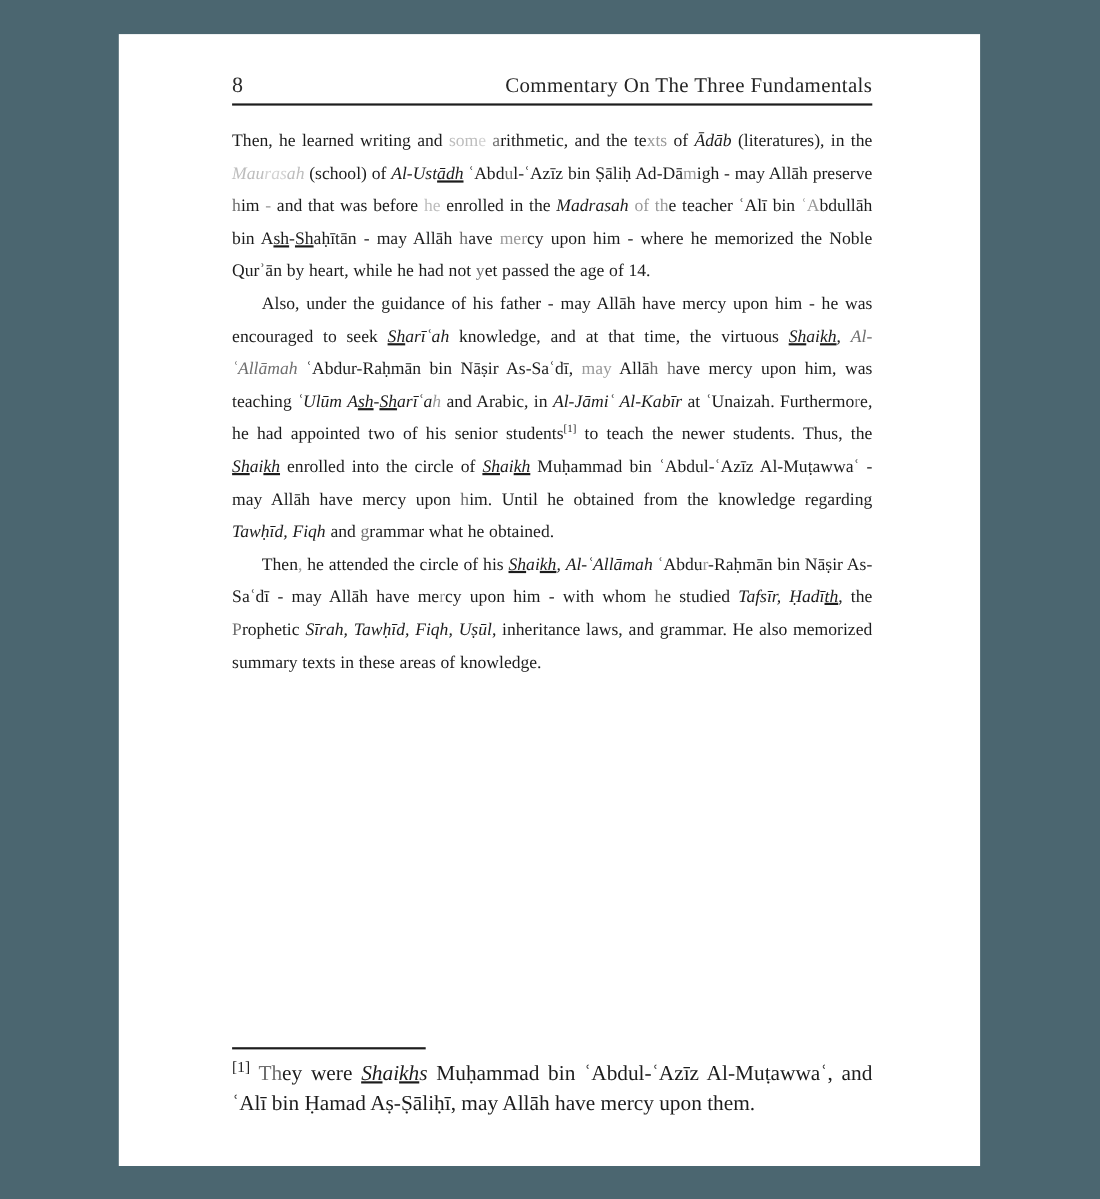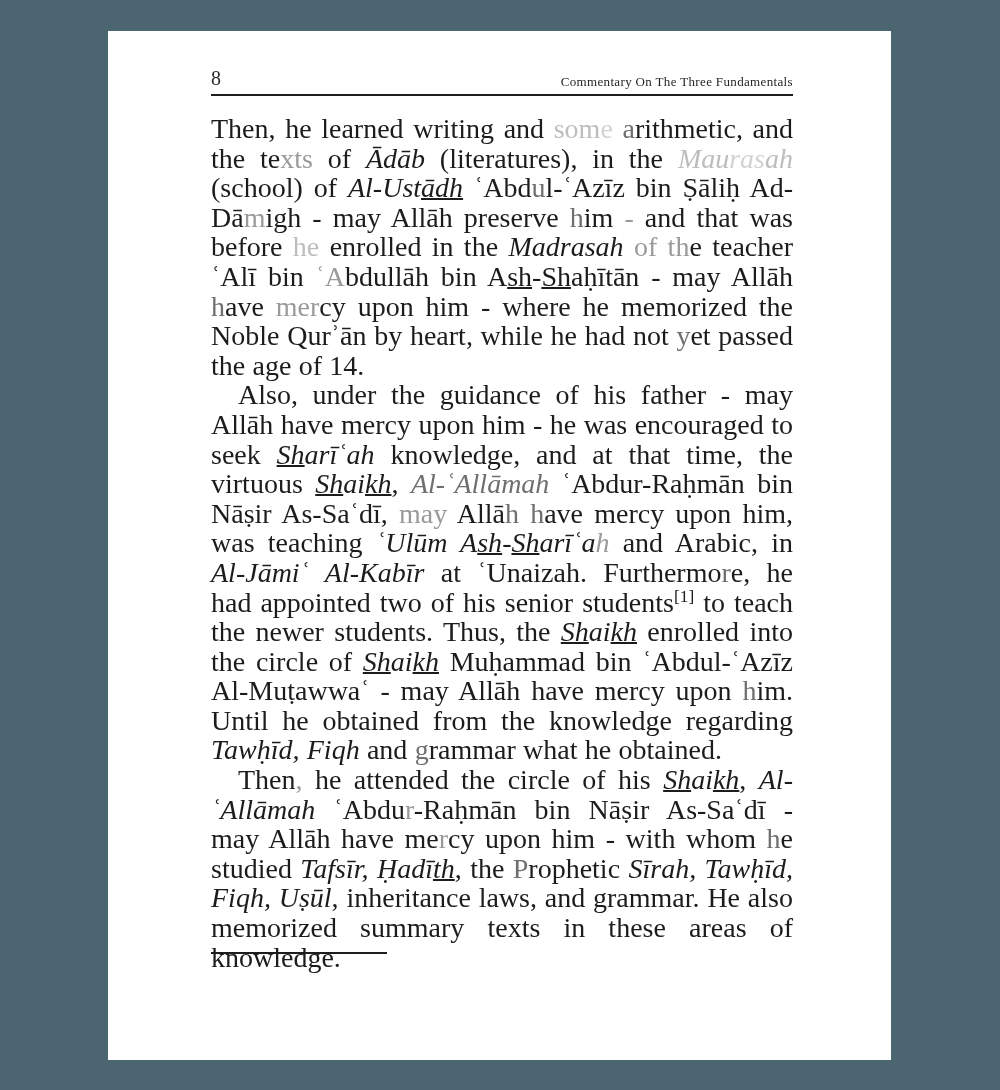--- a/index.html
+++ b/index.html
@@ -40,41 +40,41 @@
     align-items: flex-end;
     justify-content: space-between;
   }
   .folio {
     font-size: 20px;
     color: #2b2b2b;
     line-height: 1;
     padding-bottom: 1px;
   }
   .runtitle {
-    font-size: 13px;
+    font-size: 19px;
     color: #252525;
     letter-spacing: 0.35px;
     line-height: 1;
     padding-bottom: 1px;
     white-space: nowrap;
   }
   .headrule {
     margin-top: 5px;
     height: 2px;
     background: #1d1d1d;
     width: 100%;
   }
 
   
   .body-col {
     margin-top: 18px;
   }
   p.para {
     margin: 0;
-    font-size: 28px;
+    font-size: 16px;
     line-height: 29.6px;
     color: #1c1c1c;
     text-align: justify;
     text-indent: 27px;
     word-spacing: 0.3px;
   }
   p.para.first {
     text-indent: 0;
   }
 
@@ -143,14 +143,15 @@
       <p class="para">Also, under the guidance of his father - may Allāh have mercy upon him - he was encouraged to seek <i><span class="u">Sh</span>arīʿah</i> knowledge, and at that time, the virtuous <i><span class="u">Sh</span>ai<span class="u">kh</span></i>, <i class="fade1">Al-ʿAllāmah</i> ʿAbdur-Raḥmān bin Nāṣir As-Saʿdī, <span class="fade2">may</span> Allā<span class="fade1">h h</span>ave mercy upon him, was teaching <i>ʿUlūm A<span class="u">sh</span>-<span class="u">Sh</span>arīʿa<span class="fade2">h</span></i> and Arabic, in <i>Al-Jāmiʿ Al-Kabīr</i> at ʿUnaizah. Furthermo<span class="fade1">r</span>e, he had appointed two of his senior students<sup class="fn">[1]</sup> to teach the newer students. Thus, the <i><span class="u">Sh</span>ai<span class="u">kh</span></i> enrolled into the circle of <i><span class="u">Sh</span>ai<span class="u">kh</span></i> Muḥammad bin ʿAbdul-ʿAzīz Al-Muṭawwaʿ - may Allāh have mercy upon <span class="fade1">h</span>im. Until he obtained from the knowledge regarding <i>Tawḥīd, Fiqh</i> and <span class="fade1">g</span>rammar what he obtained.</p>
 
       <p class="para">Then<span class="fade2">,</span> he attended the circle of his <i><span class="u">Sh</span>ai<span class="u">kh</span></i>, <i>Al-ʿAllāmah</i> ʿAbdu<span class="fade2">r</span>-Raḥmān bin Nāṣir As-Saʿdī - may Allāh have me<span class="fade2">r</span>cy upon him - with whom <span class="fade1">h</span>e studied <i>Tafsīr, Ḥadī<span class="u">th</span></i>, the <span class="fade1">P</span>rophetic <i>Sīrah, Tawḥīd, Fiqh, Uṣūl</i>, inheritance laws, and grammar. He also memorized summary texts in these areas of knowledge.</p>
 
 
     </div>
   </div>
 
   <div class="footnote-area">
     <div class="fnrule"></div>
+    <p class="footnote"><span class="fnmark">[1]</span> <span class="fade1">Th</span>ey were <i><span class="u">Sh</span>ai<span class="u">kh</span>s</i> Muḥammad bin ʿAbdul-ʿAzīz Al-Muṭawwaʿ, and ʿAlī bin Ḥamad Aṣ-Ṣāliḥī, may Allāh have mercy upon them.</p>
   </div>
 </div>
 
 </body></html>

